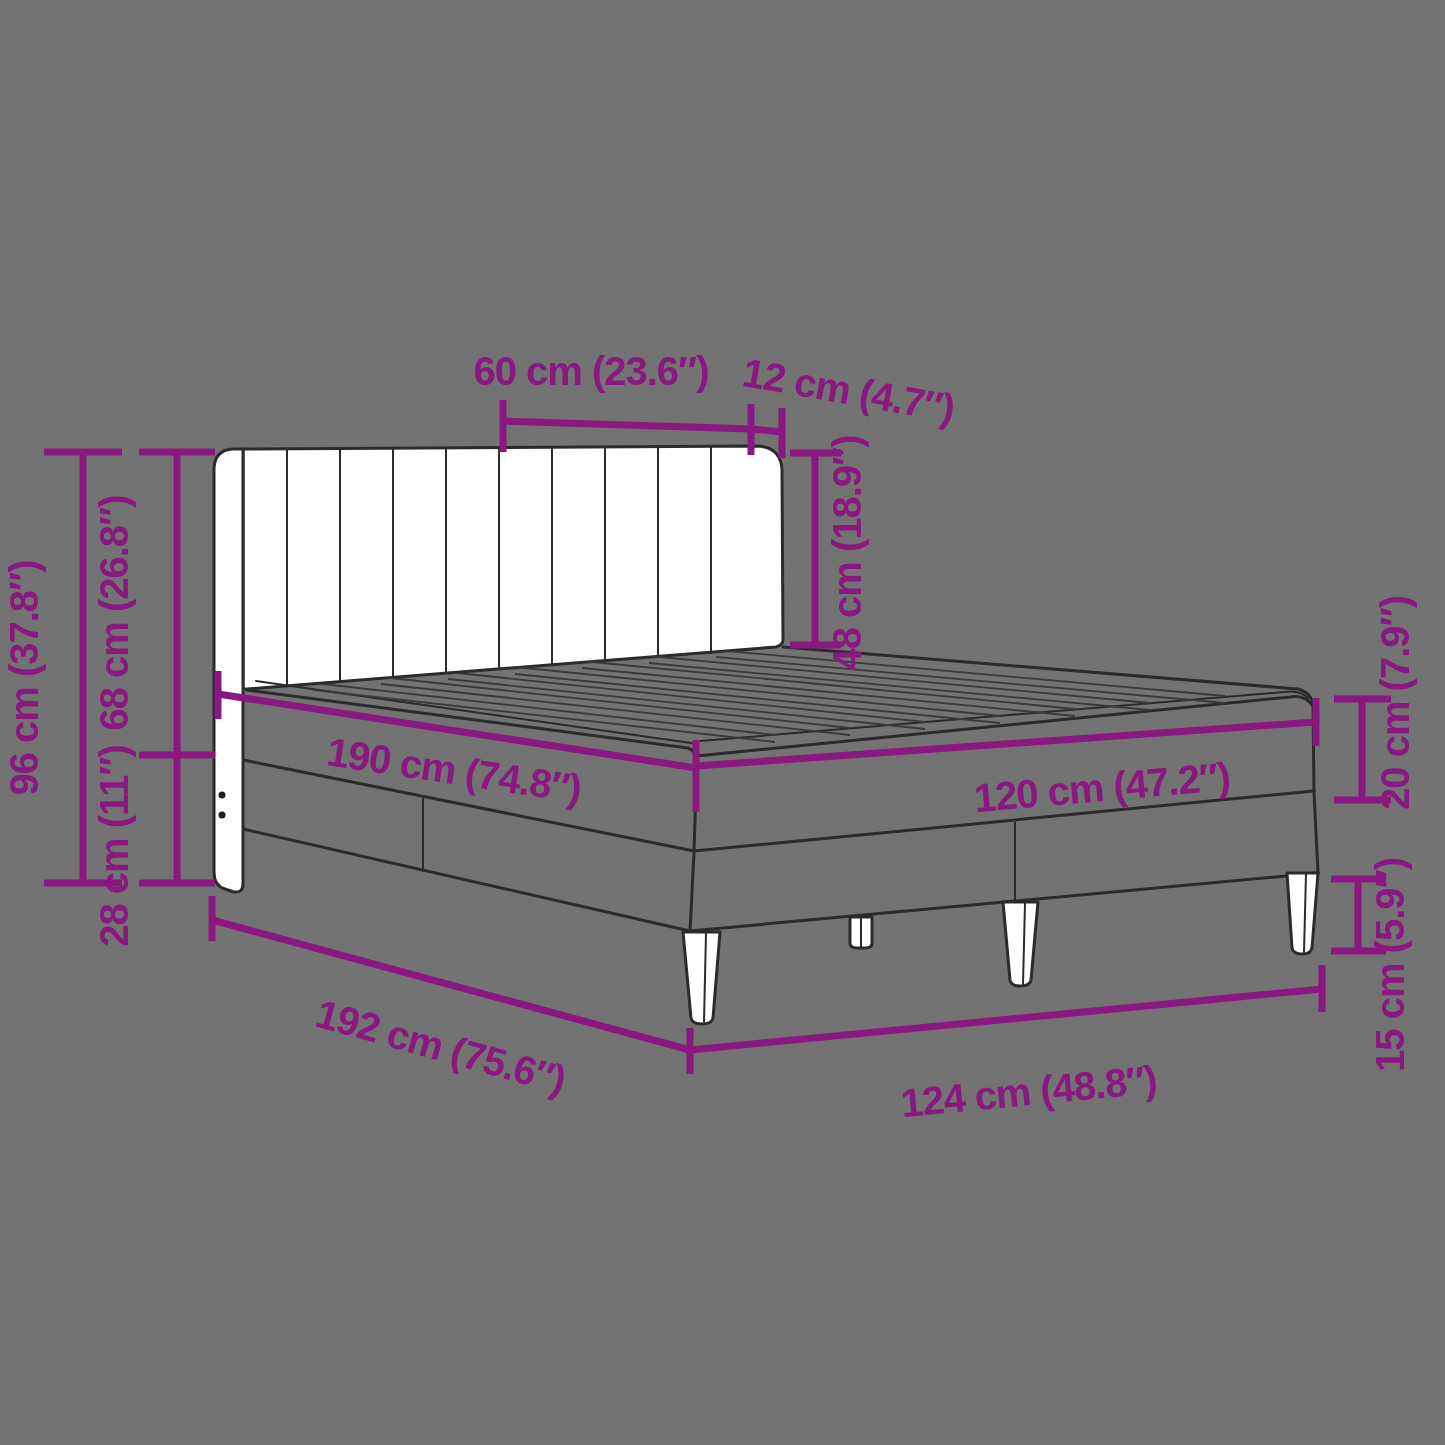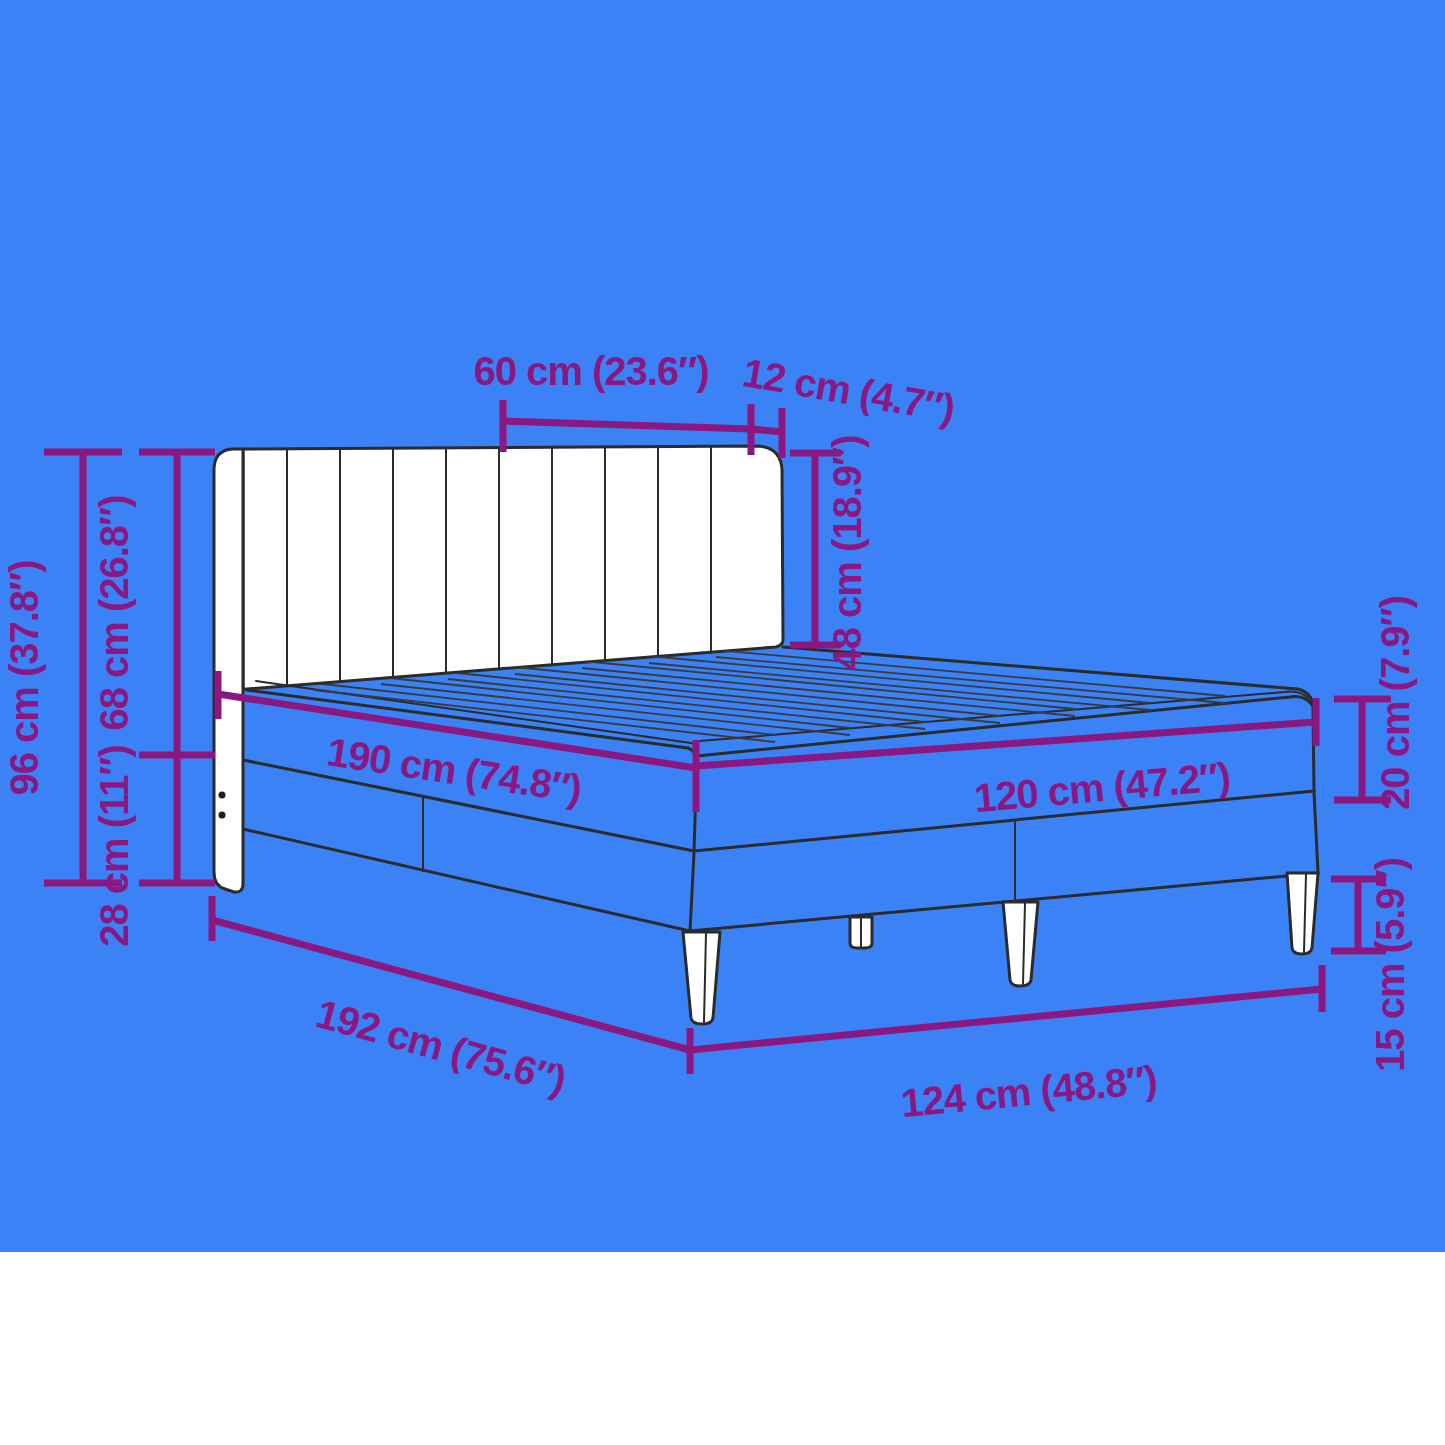--- a/index.html
+++ b/index.html
@@ -1,17 +1,17 @@
 <!DOCTYPE html>
 <html><head>
 <meta charset="utf-8">
 <style>
   html,body{margin:0;padding:0;background:#ffffff;}
   #canvas{
-    width:1445px;height:1252px;position:relative;background:#3b82f6;
+    width:1445px;height:1445px;position:relative;background:#737373;
     font-family:"Liberation Sans", sans-serif;
   }
   svg{display:block;}
   .outline{fill:none;stroke:#2b2b2b;stroke-width:3;stroke-linejoin:round;stroke-linecap:round;}
   .thin{fill:none;stroke:#2b2b2b;stroke-width:2;stroke-linejoin:round;stroke-linecap:round;}
   .slat{fill:none;stroke:#3a3a3a;stroke-width:1.8;}
   .whiteface{fill:#ffffff;stroke:#2b2b2b;stroke-width:3;stroke-linejoin:round;}
   .dim{stroke:#8A1880;stroke-width:7;stroke-linecap:butt;fill:none;}
   .dimlabel{
     fill:#8A1880;font-family:"Liberation Sans", sans-serif;

